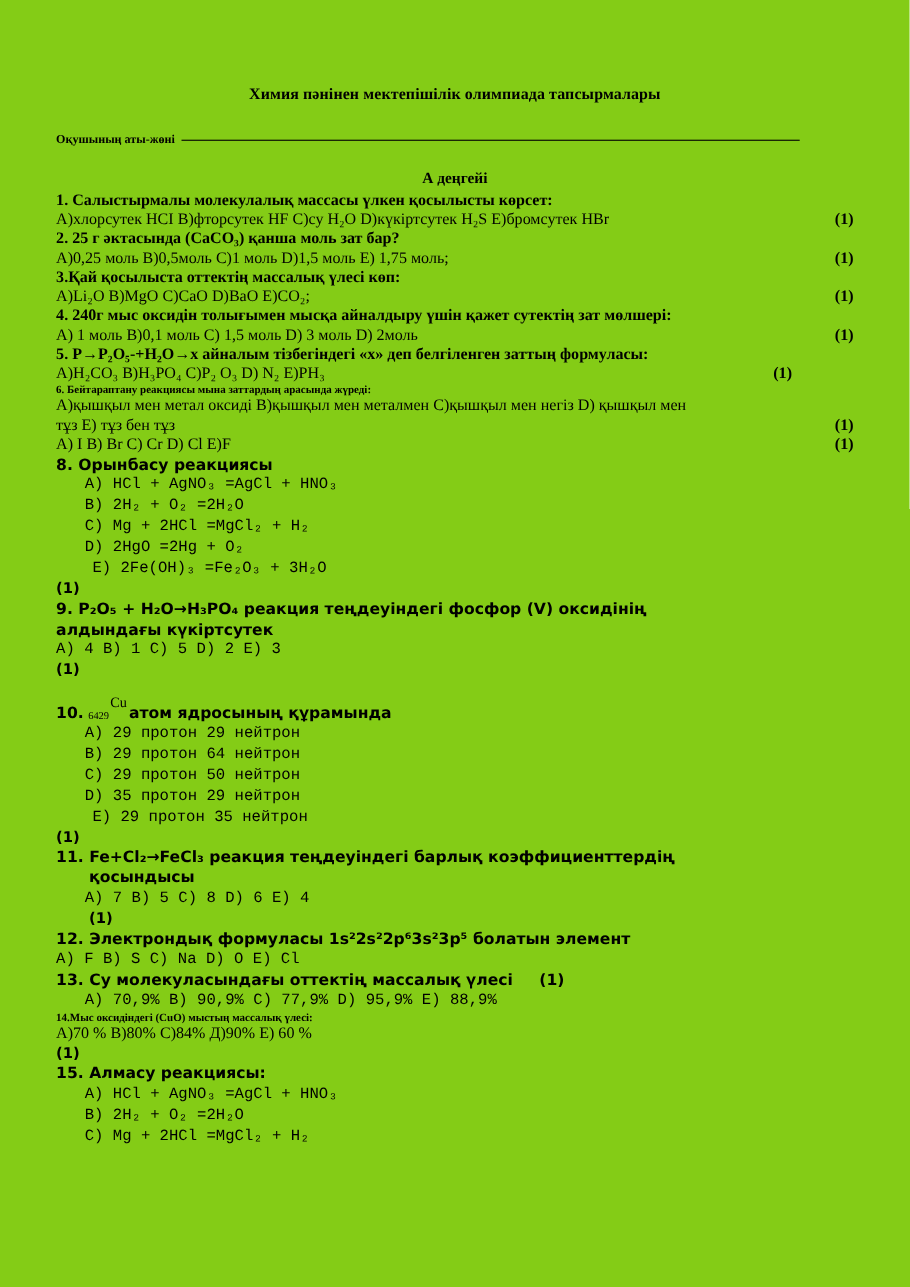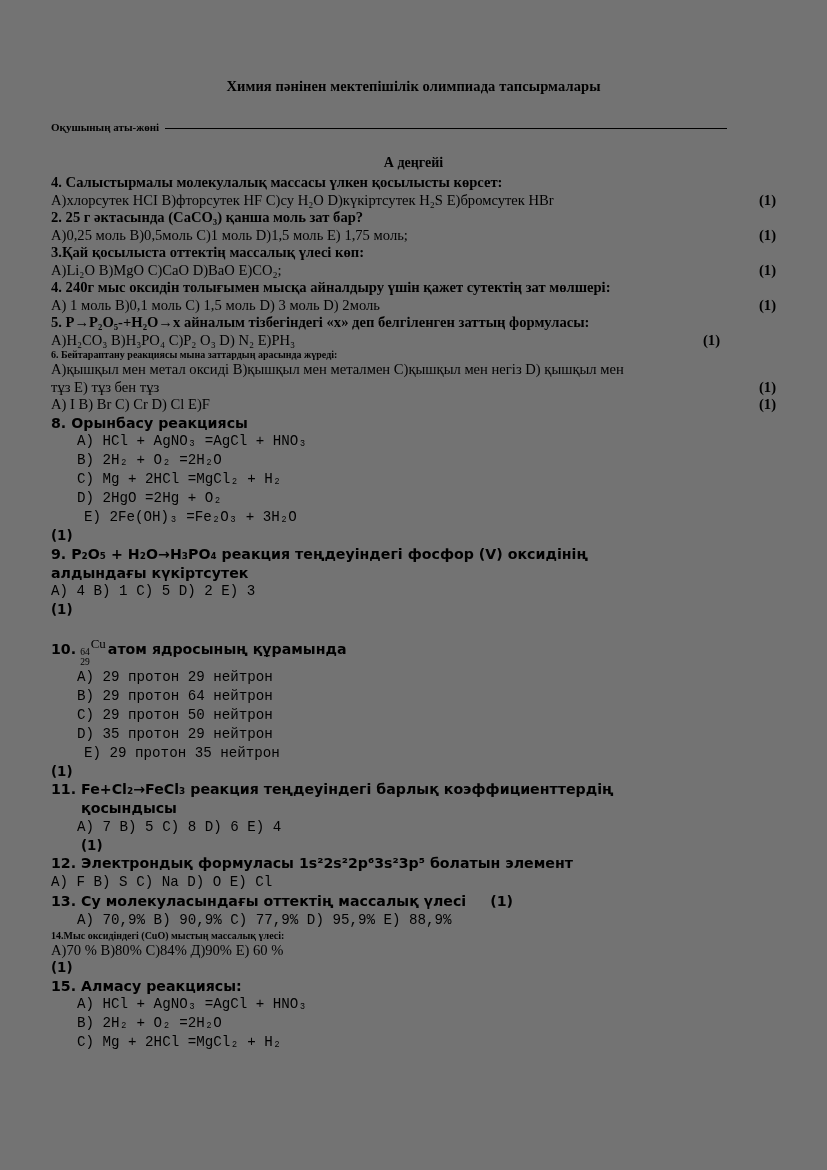--- a/index.html
+++ b/index.html
@@ -4,21 +4,21 @@
 <style>
   html, body {
     margin: 0;
     padding: 0;
     background: #ffffff;
   }
   .page {
     position: relative;
     width: 827px;
     height: 1170px;
-    background: #737373;
+    background: #84cc16;
     overflow: hidden;
     font-family: "Liberation Serif", serif;
     color: #000000;
   }
   .content {
     position: absolute;
     left: 51px;
     top: 78px;
     width: 725px;
   }
@@ -132,21 +132,21 @@
   .isotope {
     display: inline-flex;
     align-items: center;
     font-family: "Liberation Serif", serif;
     font-weight: normal;
     vertical-align: -0.1em;
     margin: 0 2px 0 4px;
   }
   .isotope .nums {
     display: inline-flex;
-    flex-direction: column;
+    flex-direction: row;
     align-items: flex-end;
     font-size: 9.5px;
     line-height: 1.05;
     margin-right: 1px;
     margin-top: 20px;
   }
   .isotope .sym {
     font-size: 13px;
     position: relative;
     top: -4px;
@@ -162,21 +162,21 @@
     <div class="title">Химия пәнінен мектепішілік олимпиада тапсырмалары</div>
 
     <div class="nameline">
       <span>Оқушының аты-жөні</span>
       <span class="rule"></span>
     </div>
 
     <div class="level">А деңгейі</div>
 
     <div>
-      <div class="q-serif-head">4. Салыстырмалы молекулалық массасы үлкен қосылысты көрсет:</div>
+      <div class="q-serif-head">1. Салыстырмалы молекулалық массасы үлкен қосылысты көрсет:</div>
       <div class="row q-serif-opt">
         <span class="qtext">A)хлорсутек HCI    B)фторсутек HF    C)су H₂O  D)күкіртсутек H₂S  E)бромсутек HBr</span>
         <span class="pts">(1)</span>
       </div>
     </div>
 
     <div>
       <div class="q-serif-head">2. 25 г әктасында (CaCO₃) қанша моль зат бар?</div>
       <div class="row q-serif-opt">
         <span class="qtext">A)0,25 моль    B)0,5моль       C)1 моль       D)1,5 моль   E) 1,75 моль;</span>

